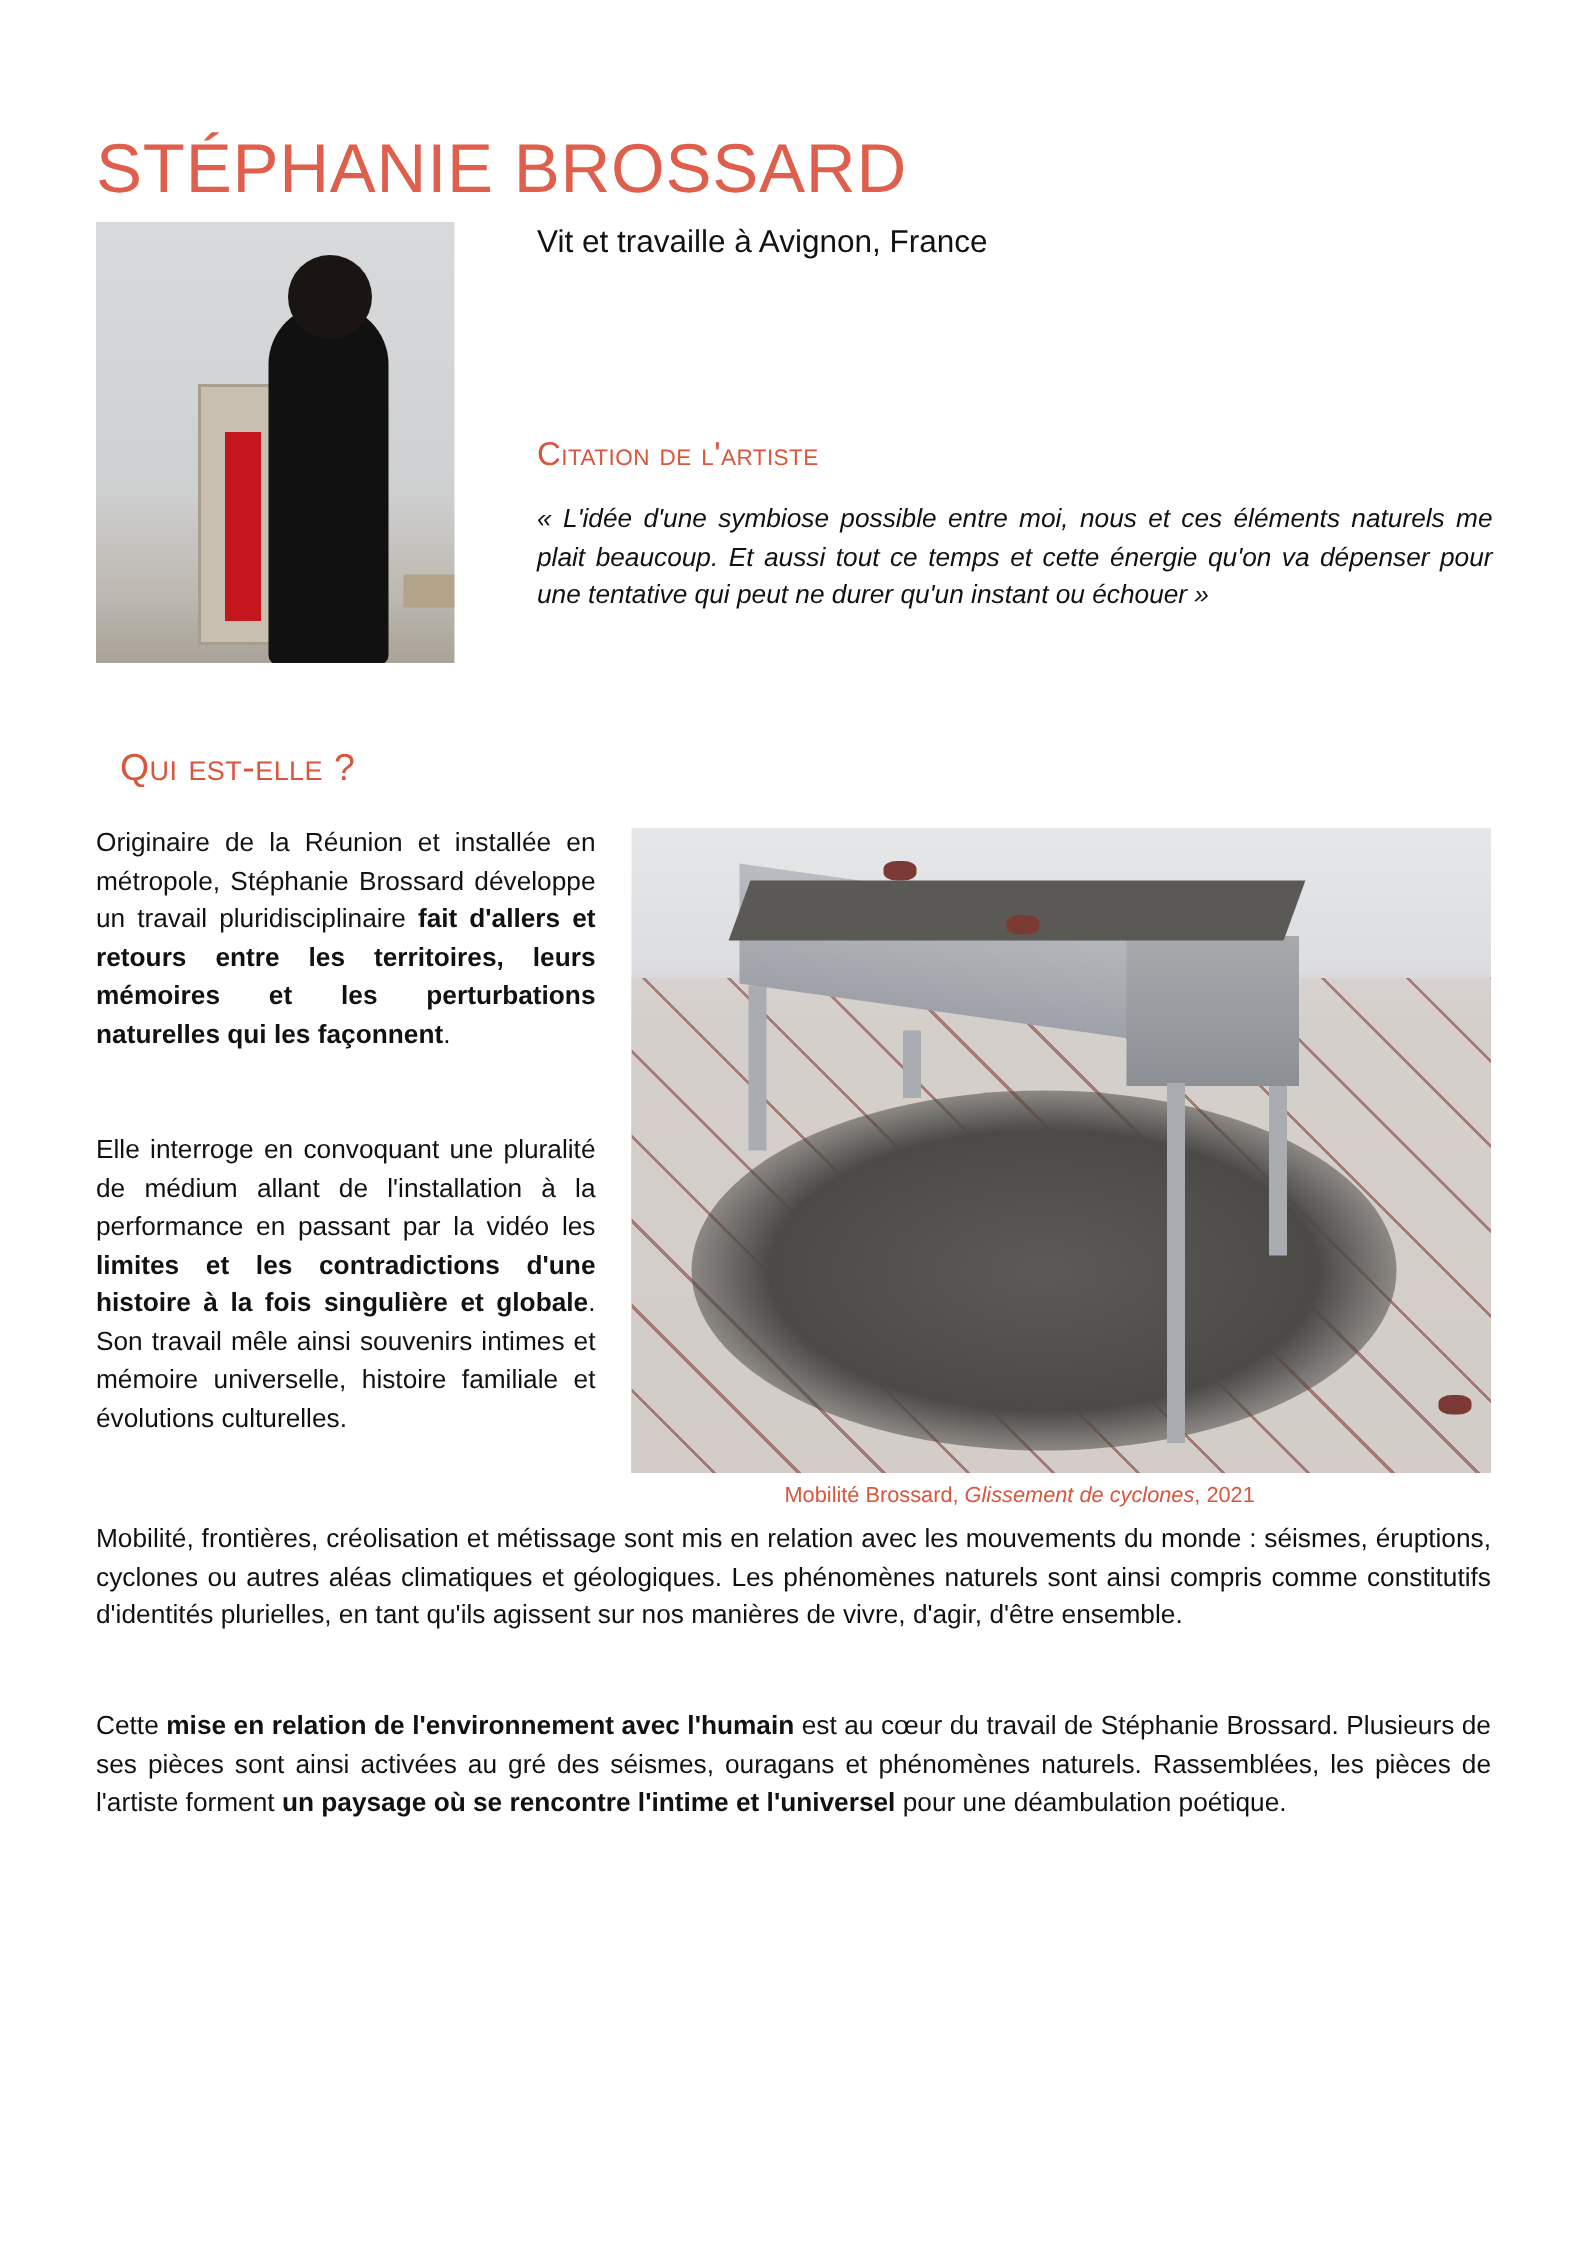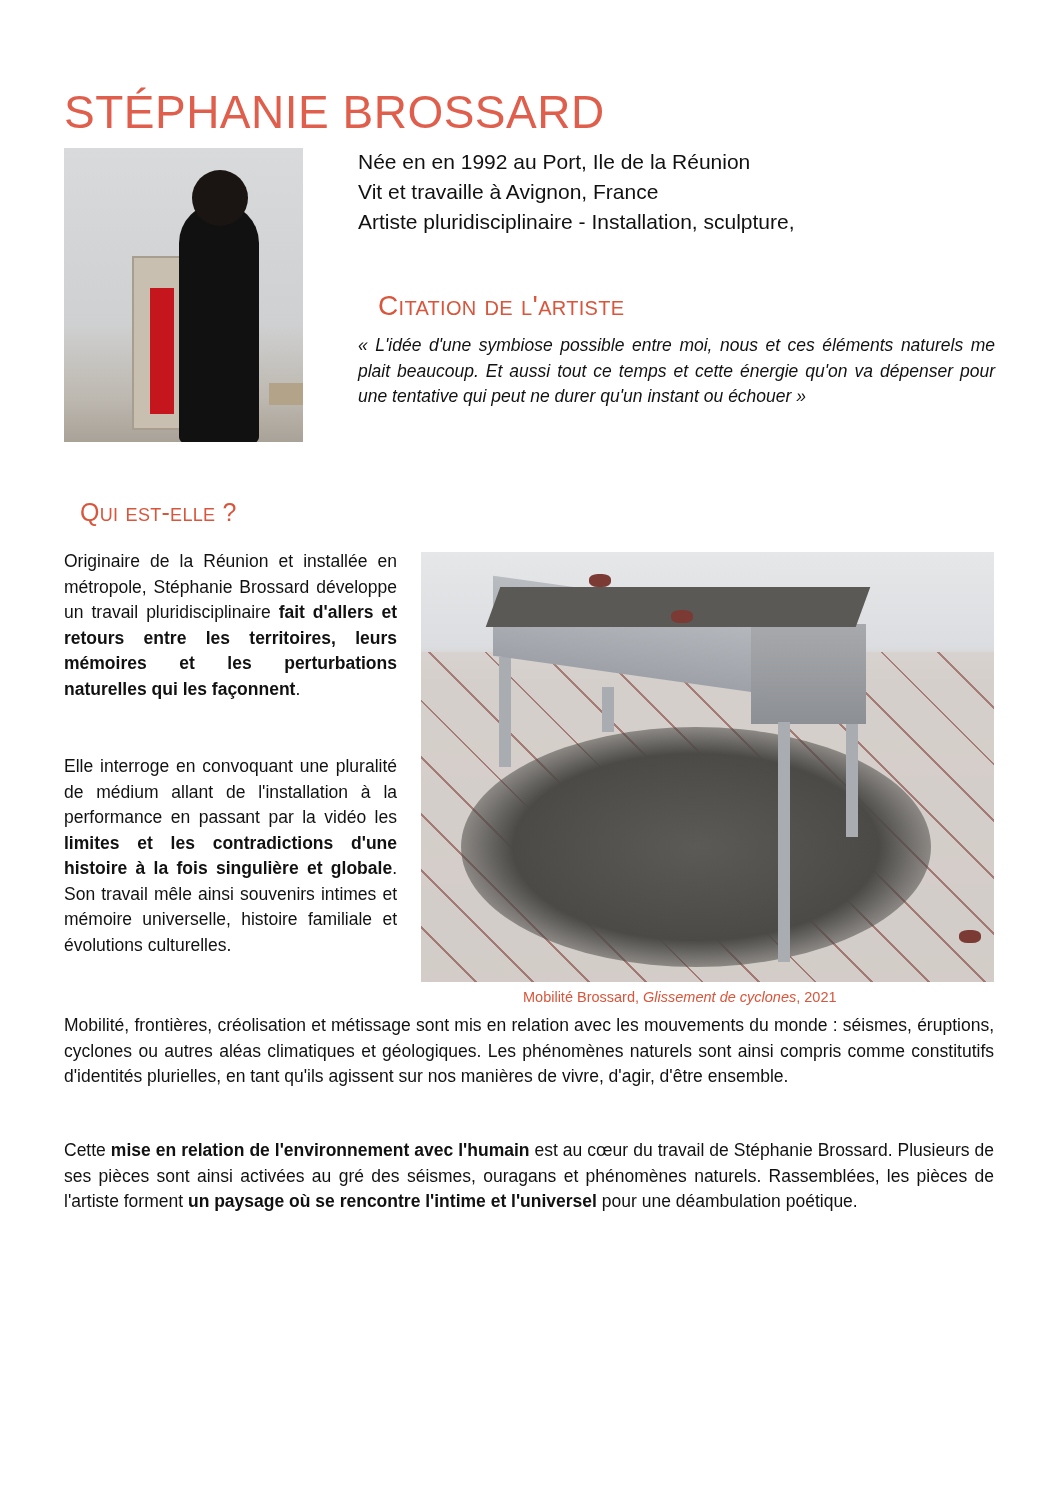--- a/index.html
+++ b/index.html
@@ -15,21 +15,21 @@
   .portrait .head { position:absolute; left:128px; top:22px; width:56px; height:56px;
               background:#1a1512; border-radius:50%; }
   .portrait .blocks { position:absolute; left:68px; top:108px; width:48px; height:170px;
               background:#c9bfb0; border:2px solid #a89e90; }
   .portrait .scarf { position:absolute; left:86px; top:140px; width:24px; height:126px;
               background:#c4161c; }
   .portrait .chair { position:absolute; left:205px; top:235px; width:34px; height:22px; background:#b3a489; }
   .bio { position:absolute; left:358px; top:147px; font-size:21px; line-height:30px; color:#111; }
   .bio div { white-space:nowrap; }
   .h2 { position:absolute; color:#d9553b; font-variant:small-caps; letter-spacing:0.3px; }
-  .h2.quote-h { left:378px; top:290px; font-size:28px; }
+  .h2.quote-h { left:358px; top:290px; font-size:22px; }
   .quote { position:absolute; left:358px; top:333px; width:637px; font-size:17.5px; line-height:25.5px;
            font-style:italic; text-align:justify; color:#111; }
   .h2.who-h { left:64px; top:482px; font-size:25px; }
   .col { position:absolute; left:64px; width:333px; font-size:17.5px; line-height:25.5px; text-align:justify; }
   .col.p1 { top:549px; }
   .col.p2 { top:754px; }
   b { font-weight:700; }
   .artwork { position:absolute; left:421px; top:552px; width:573px; height:430px; overflow:hidden;
              background:linear-gradient(180deg,#e6e7e9 0%,#dcdde0 22%,#c9c2bd 30%,#b8b0ab 100%); }
   .artwork .floor { position:absolute; left:0; top:100px; width:573px; height:330px;
@@ -61,23 +61,21 @@
 
 <div class="portrait" title="Portrait de Stéphanie Brossard dans son atelier">
   <div class="blocks"></div>
   <div class="scarf"></div>
   <div class="chair"></div>
   <div class="figure"></div>
   <div class="head"></div>
 </div>
 
 <div class="bio">
-  <div>Née en en 1992 au Port, Ile de la Réunion</div>
   <div>Vit et travaille à Avignon, France</div>
-  <div>Artiste pluridisciplinaire - Installation, sculpture,</div>
 </div>
 
 <h2 class="h2 quote-h" style="margin:0;font-weight:400;">Citation de l'artiste</h2>
 <p class="quote" style="margin:0;">« L'idée d'une symbiose possible entre moi, nous et ces éléments naturels me plait beaucoup. Et aussi tout ce temps et cette énergie qu'on va dépenser pour une tentative qui peut ne durer qu'un instant ou échouer »</p>
 
 <h2 class="h2 who-h" style="margin:16px;font-weight:400;">Qui est-elle ?</h2>
 
 <p class="col p1" style="margin:0;"><span>Originaire de la Réunion et installée en métropole, Stéphanie Brossard développe un travail pluridisciplinaire </span><b>fait d'allers et retours entre les territoires, leurs mémoires et les perturbations naturelles qui les façonnent</b><span>.</span></p>
 
 <p class="col p2" style="margin:0;"><span>Elle interroge en convoquant une pluralité de médium allant de l'installation à la performance en passant par la vidéo les </span><b>limites et les contradictions d'une histoire à la fois singulière et globale</b><span>. Son travail mêle ainsi souvenirs intimes et mémoire universelle, histoire familiale et évolutions culturelles.</span></p>

